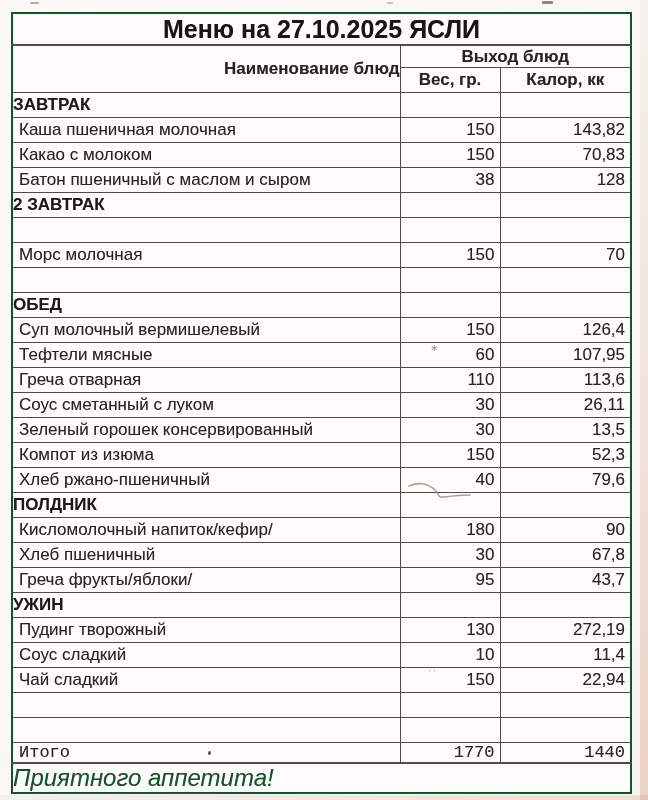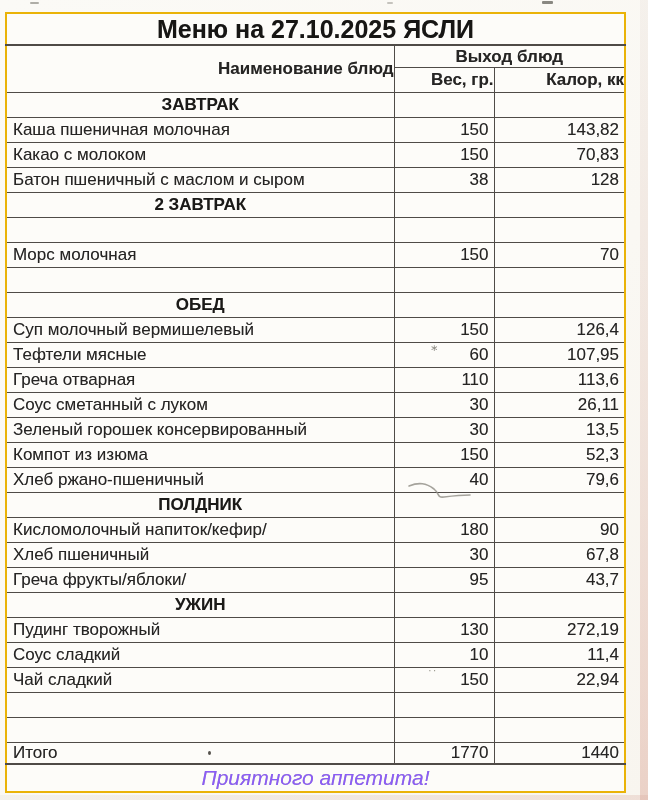--- a/index.html
+++ b/index.html
@@ -27,27 +27,27 @@
   .edge-bottom {
     position: absolute;
     left: 0; bottom: 0;
     width: 100%; height: 5px;
     background: linear-gradient(90deg, rgba(180,175,168,0.10), rgba(216,170,158,0.30));
     pointer-events: none;
   }
 
   table.menu {
     position: absolute;
-    left: 5px;
+    left: 11px;
     top: 12px;
     width: 619px;
     border-collapse: collapse;
     table-layout: fixed;
     background: #fdfcf9;
-    border: 2px solid #eab308;
+    border: 2px solid #14532d;
     padding-left: 24px;
   }
   .menu th, .menu td {
     border: 1.6px solid #4f4b47;
     color: #262524;
     font-size: 17px;
     padding: 0;
     overflow: hidden;
     white-space: nowrap;
     text-shadow: 0 0 0.6px rgba(40,38,36,0.35);
@@ -71,48 +71,47 @@
   }
   .h-group {
     height: 21px;
     font-weight: bold;
     text-align: center;
     font-size: 17px;
   }
   .h-sub {
     height: 24px;
     font-weight: bold;
-    text-align: right;
+    text-align: center;
     padding-left: 6px;
     font-size: 17px;
   }
 
   .menu tbody tr { height: 25px; }
   .menu td.name {
     text-align: left;
     padding-left: 6px;
   }
   .menu td.num {
     text-align: right;
     padding-right: 5px;
   }
   .menu tr.section td.name {
-    text-align: center;
+    text-align: left;
     font-weight: bold;
     padding-left: 0;
     color: #1b1a18;
   }
-  .menu tr.total { height: 18px; }
+  .menu tr.total { height: 18px; font-family: Liberation Mono, monospace; }
 
   .footer-row td {
     height: 26px;
-    text-align: center;
     font-style: italic;
-    font-size: 21px;
-    color: #8b5cf6;
+    font-size: 24px;
+    color: #14532d;
     border-top-width: 2px;
   }
 
   
   .artifact { position: absolute; pointer-events: none; }
   .dash { background: #8f8d86; border-radius: 1px; }
   .a-top1 { left: 30px;  top: 2px; width: 9px;  height: 2px; opacity: .7; }
   .a-top2 { left: 387px; top: 2px; width: 6px;  height: 2px; opacity: .5; }
   .a-top3 { left: 542px; top: 1px; width: 11px; height: 3px; background:#6d6b64; opacity: .8; }
   .a-star {

